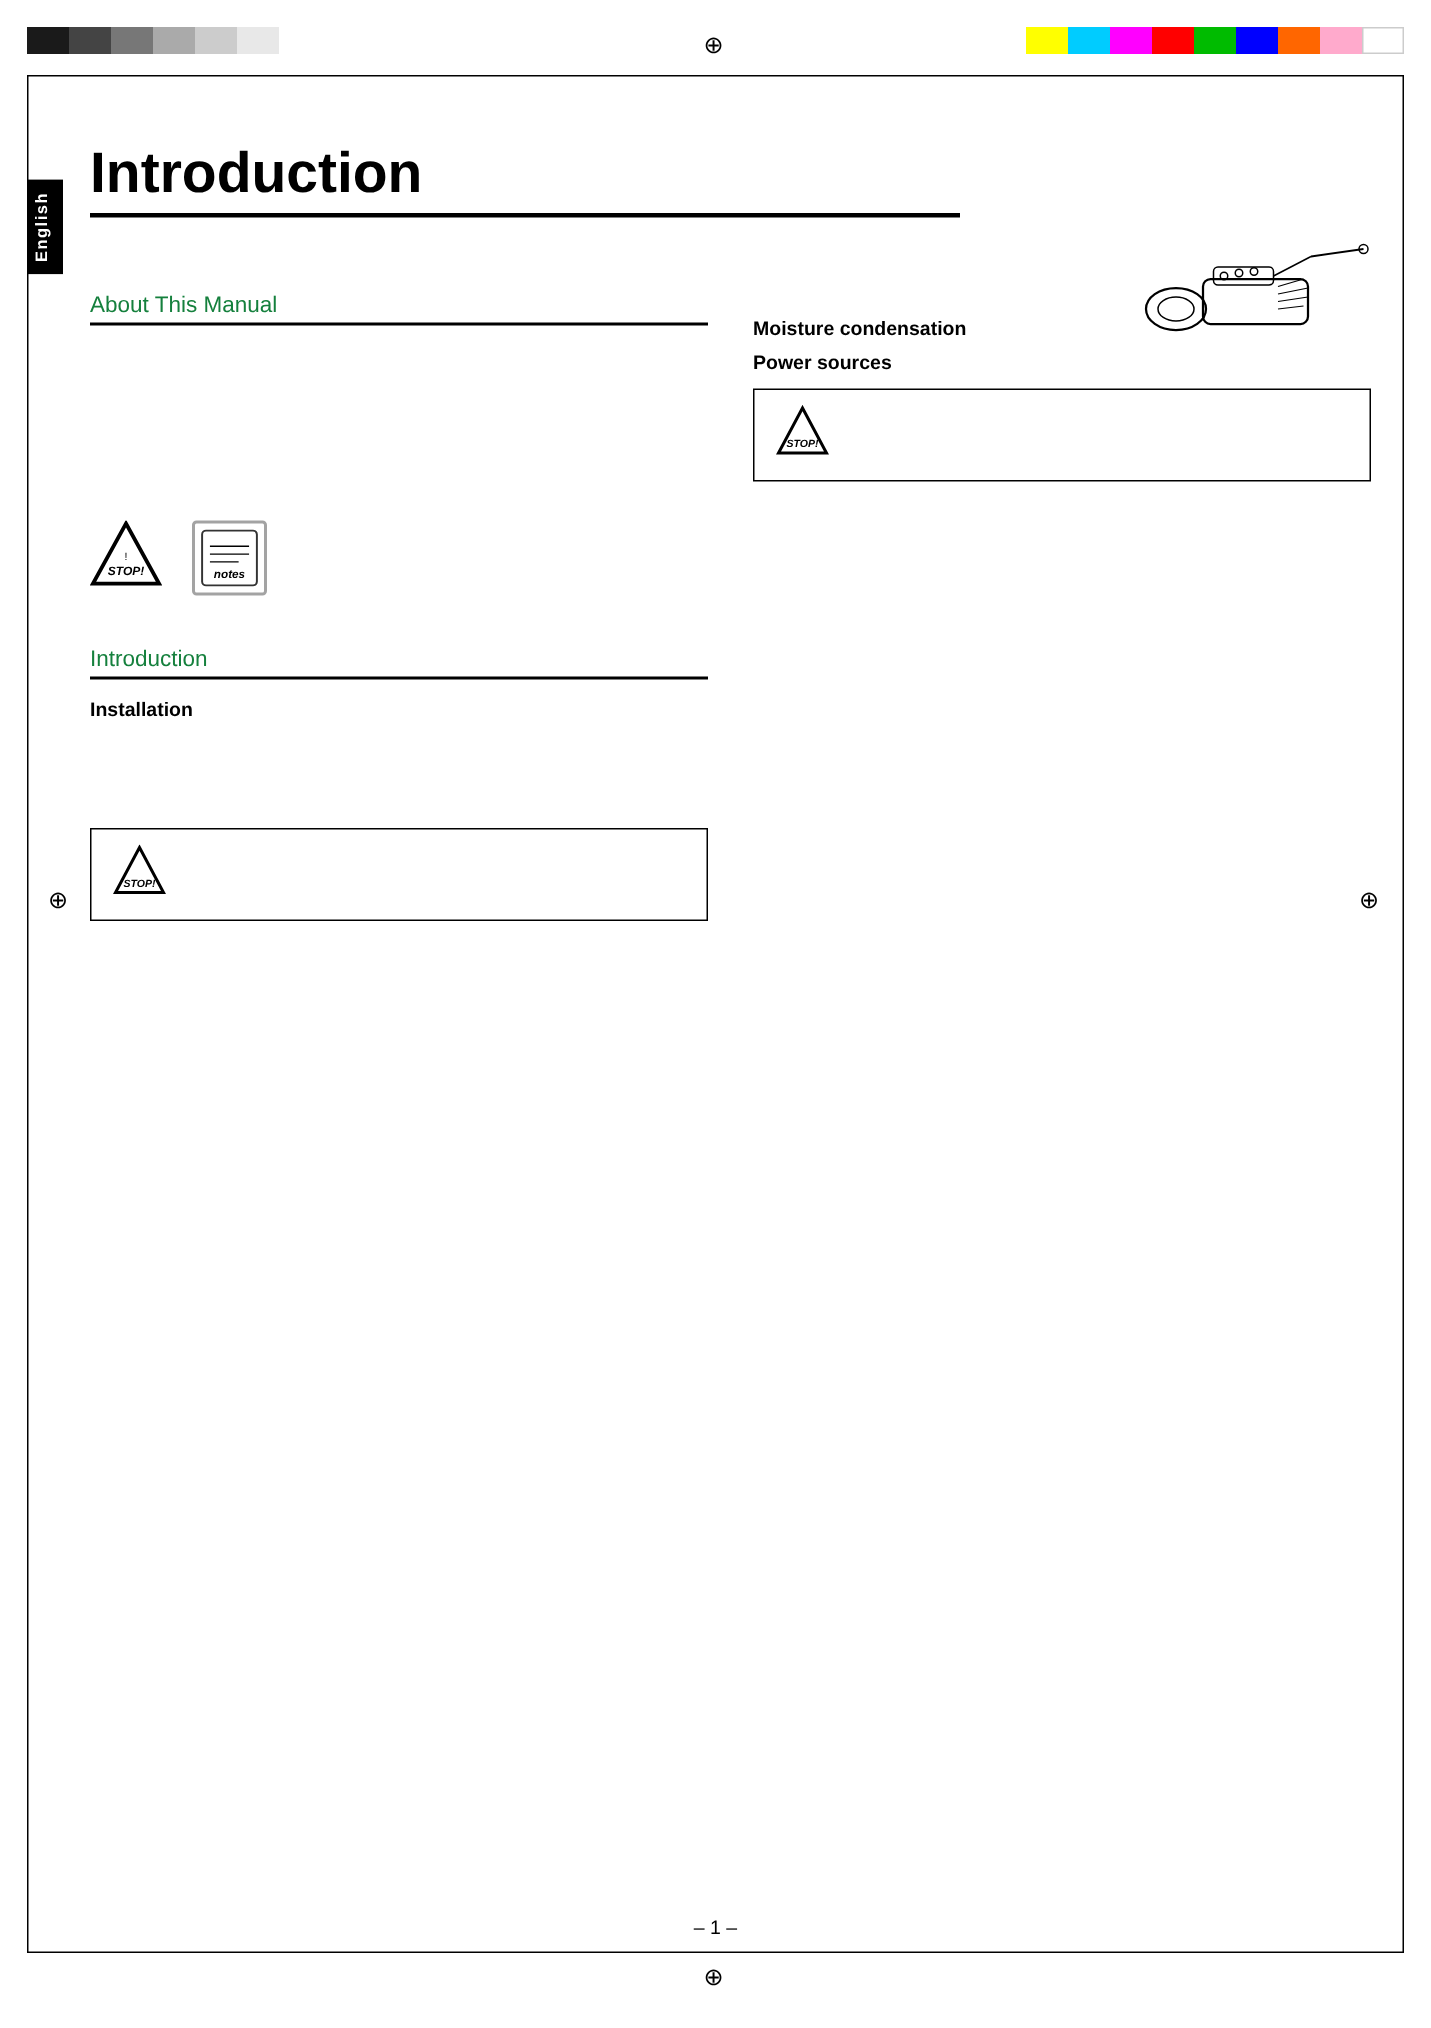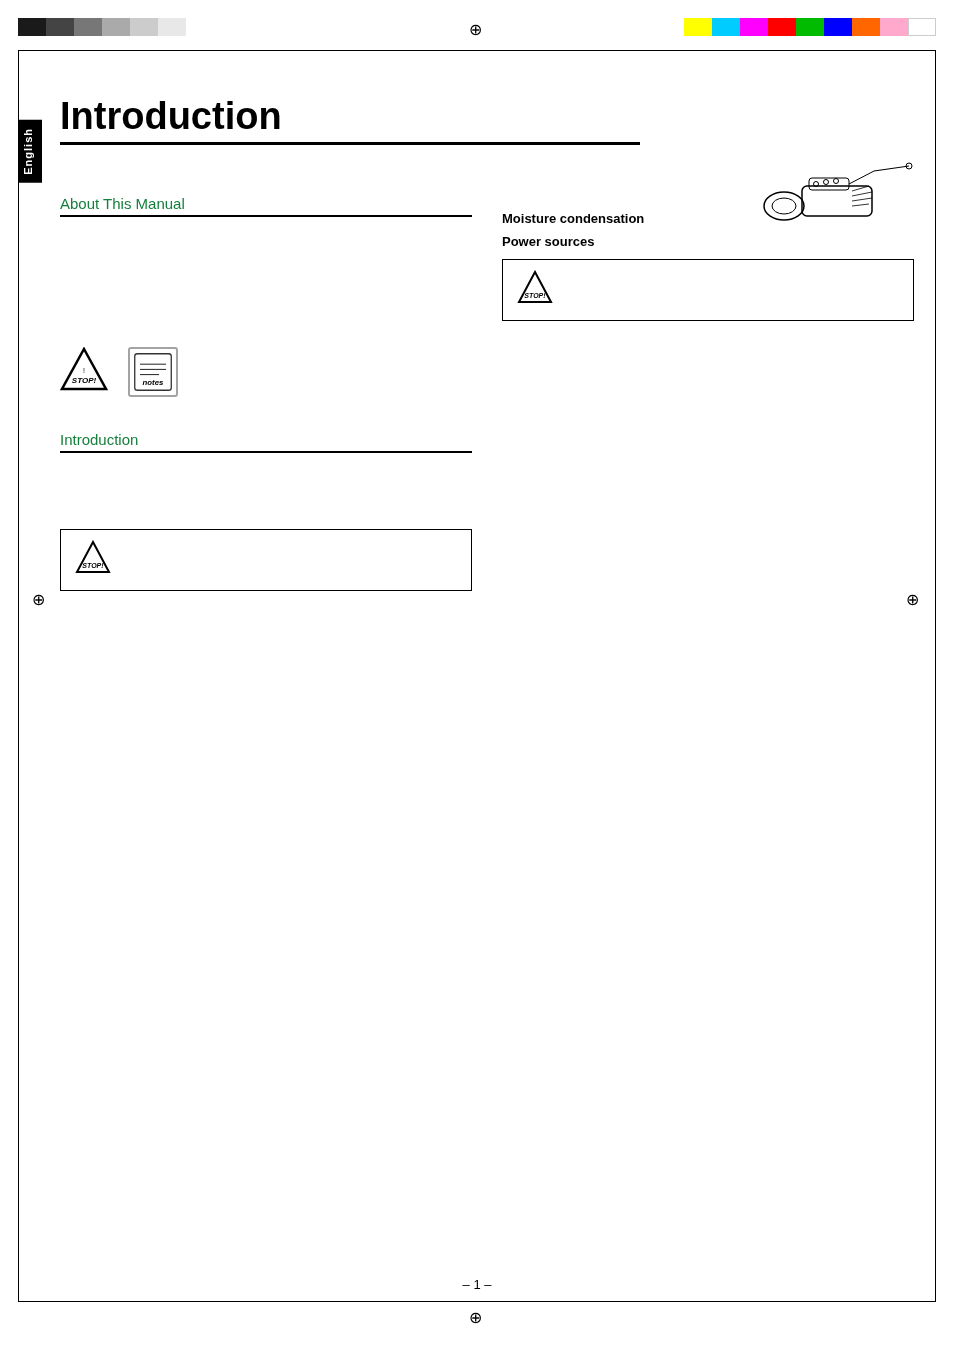--- a/index.html
+++ b/index.html
@@ -346,20 +346,21 @@
             <line x1="8" y1="14" x2="38" y2="14" stroke="#000" stroke-width="1"></line>
             <line x1="8" y1="20" x2="38" y2="20" stroke="#000" stroke-width="1"></line>
             <line x1="8" y1="26" x2="30" y2="26" stroke="#000" stroke-width="1"></line>
             <text x="23" y="38" text-anchor="middle" font-size="9" font-style="italic" font-weight="bold" font-family="Arial">notes</text>
           </svg>
         </div>
       </div>
 
       <div class="precautions-section">
         <h2 class="section-heading">Introduction</h2>
+        <p class="sub-heading">Installation</p>
         <br>
         <br>
         <br>
         
         <div class="warning-box">
           <div class="stop-icon">
             <svg width="36" height="40" viewBox="0 0 36 40" xmlns="http://www.w3.org/2000/svg">
               <polygon points="18,2 34,32 2,32" fill="none" stroke="#000" stroke-width="2"></polygon>
               <text x="18" y="28" text-anchor="middle" font-size="7" font-weight="bold" font-style="italic" font-family="Arial">STOP!</text>
             </svg>

